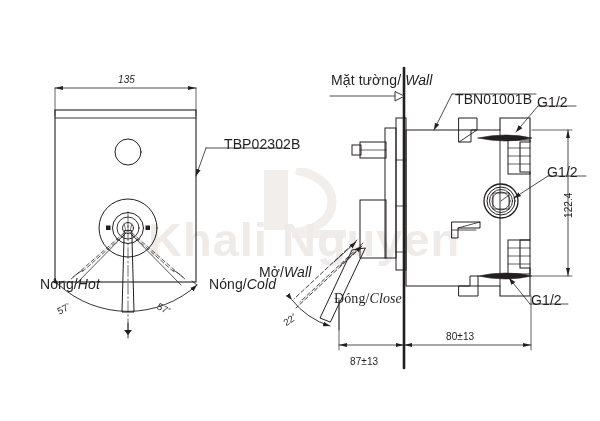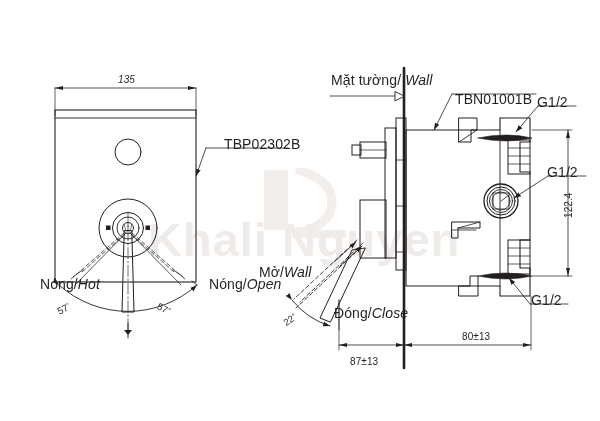--- a/index.html
+++ b/index.html
@@ -240,21 +240,21 @@
 
   <div class="lbl dim-txt" style="left:118px; top:74px;font-style:italic;">135</div>
 
   <div class="lbl" style="left:224px; top:136px;text-align:center;">TBP02302B</div>
 
   <div class="lbl" style="left:4px; top:276px;margin-left:36px;">
     <span>Nóng/</span><span class="lbl-it">Hot</span>
   </div>
 
   <div class="lbl" style="left:209px; top:276px;">
-    <span>Nóng/</span><span class="lbl-it">Open</span>
+    <span>Nóng/</span><span class="lbl-it">Cold</span>
   </div>
 
   <div class="lbl ang-txt" style="left:57px; top:303px; transform:rotate(-28deg);">
     <span>57</span><span class="deg">°</span>
   </div>
 
   <div class="lbl ang-txt" style="left:157px; top:303px; transform:rotate(28deg);">
     <span>57</span><span class="deg">°</span>
   </div>
 
@@ -269,25 +269,25 @@
   <div class="lbl" style="left:547px; top:164px;">G1/2</div>
 
   <div class="lbl" style="left:531px; top:292px;">G1/2</div>
 
   <div class="lbl dim-txt rot90" style="left:563px; top:218px;">122.4</div>
 
   <div class="lbl" style="left:259px; top:264px;">
     <span>Mở/</span><span class="lbl-it">Wall</span>
   </div>
 
-  <div class="lbl" style="left:334px; top:305px;">
+  <div class="lbl" style="left:334px; top:291px;font-family:Liberation Serif, serif;">
     <span>Đóng/</span><span class="lbl-it">Close</span>
   </div>
 
   <div class="lbl ang-txt" style="left:283px; top:314px; transform:rotate(-34deg);">
     <span>22</span><span class="deg">°</span>
   </div>
 
   <div class="lbl dim-txt" style="left:350px; top:312px;margin-top:44px;">87±13</div>
 
-  <div class="lbl dim-txt" style="left:462px; top:331px;">80±13</div>
+  <div class="lbl dim-txt" style="left:446px; top:331px;">80±13</div>
 
 </div>
 
 </body></html>

